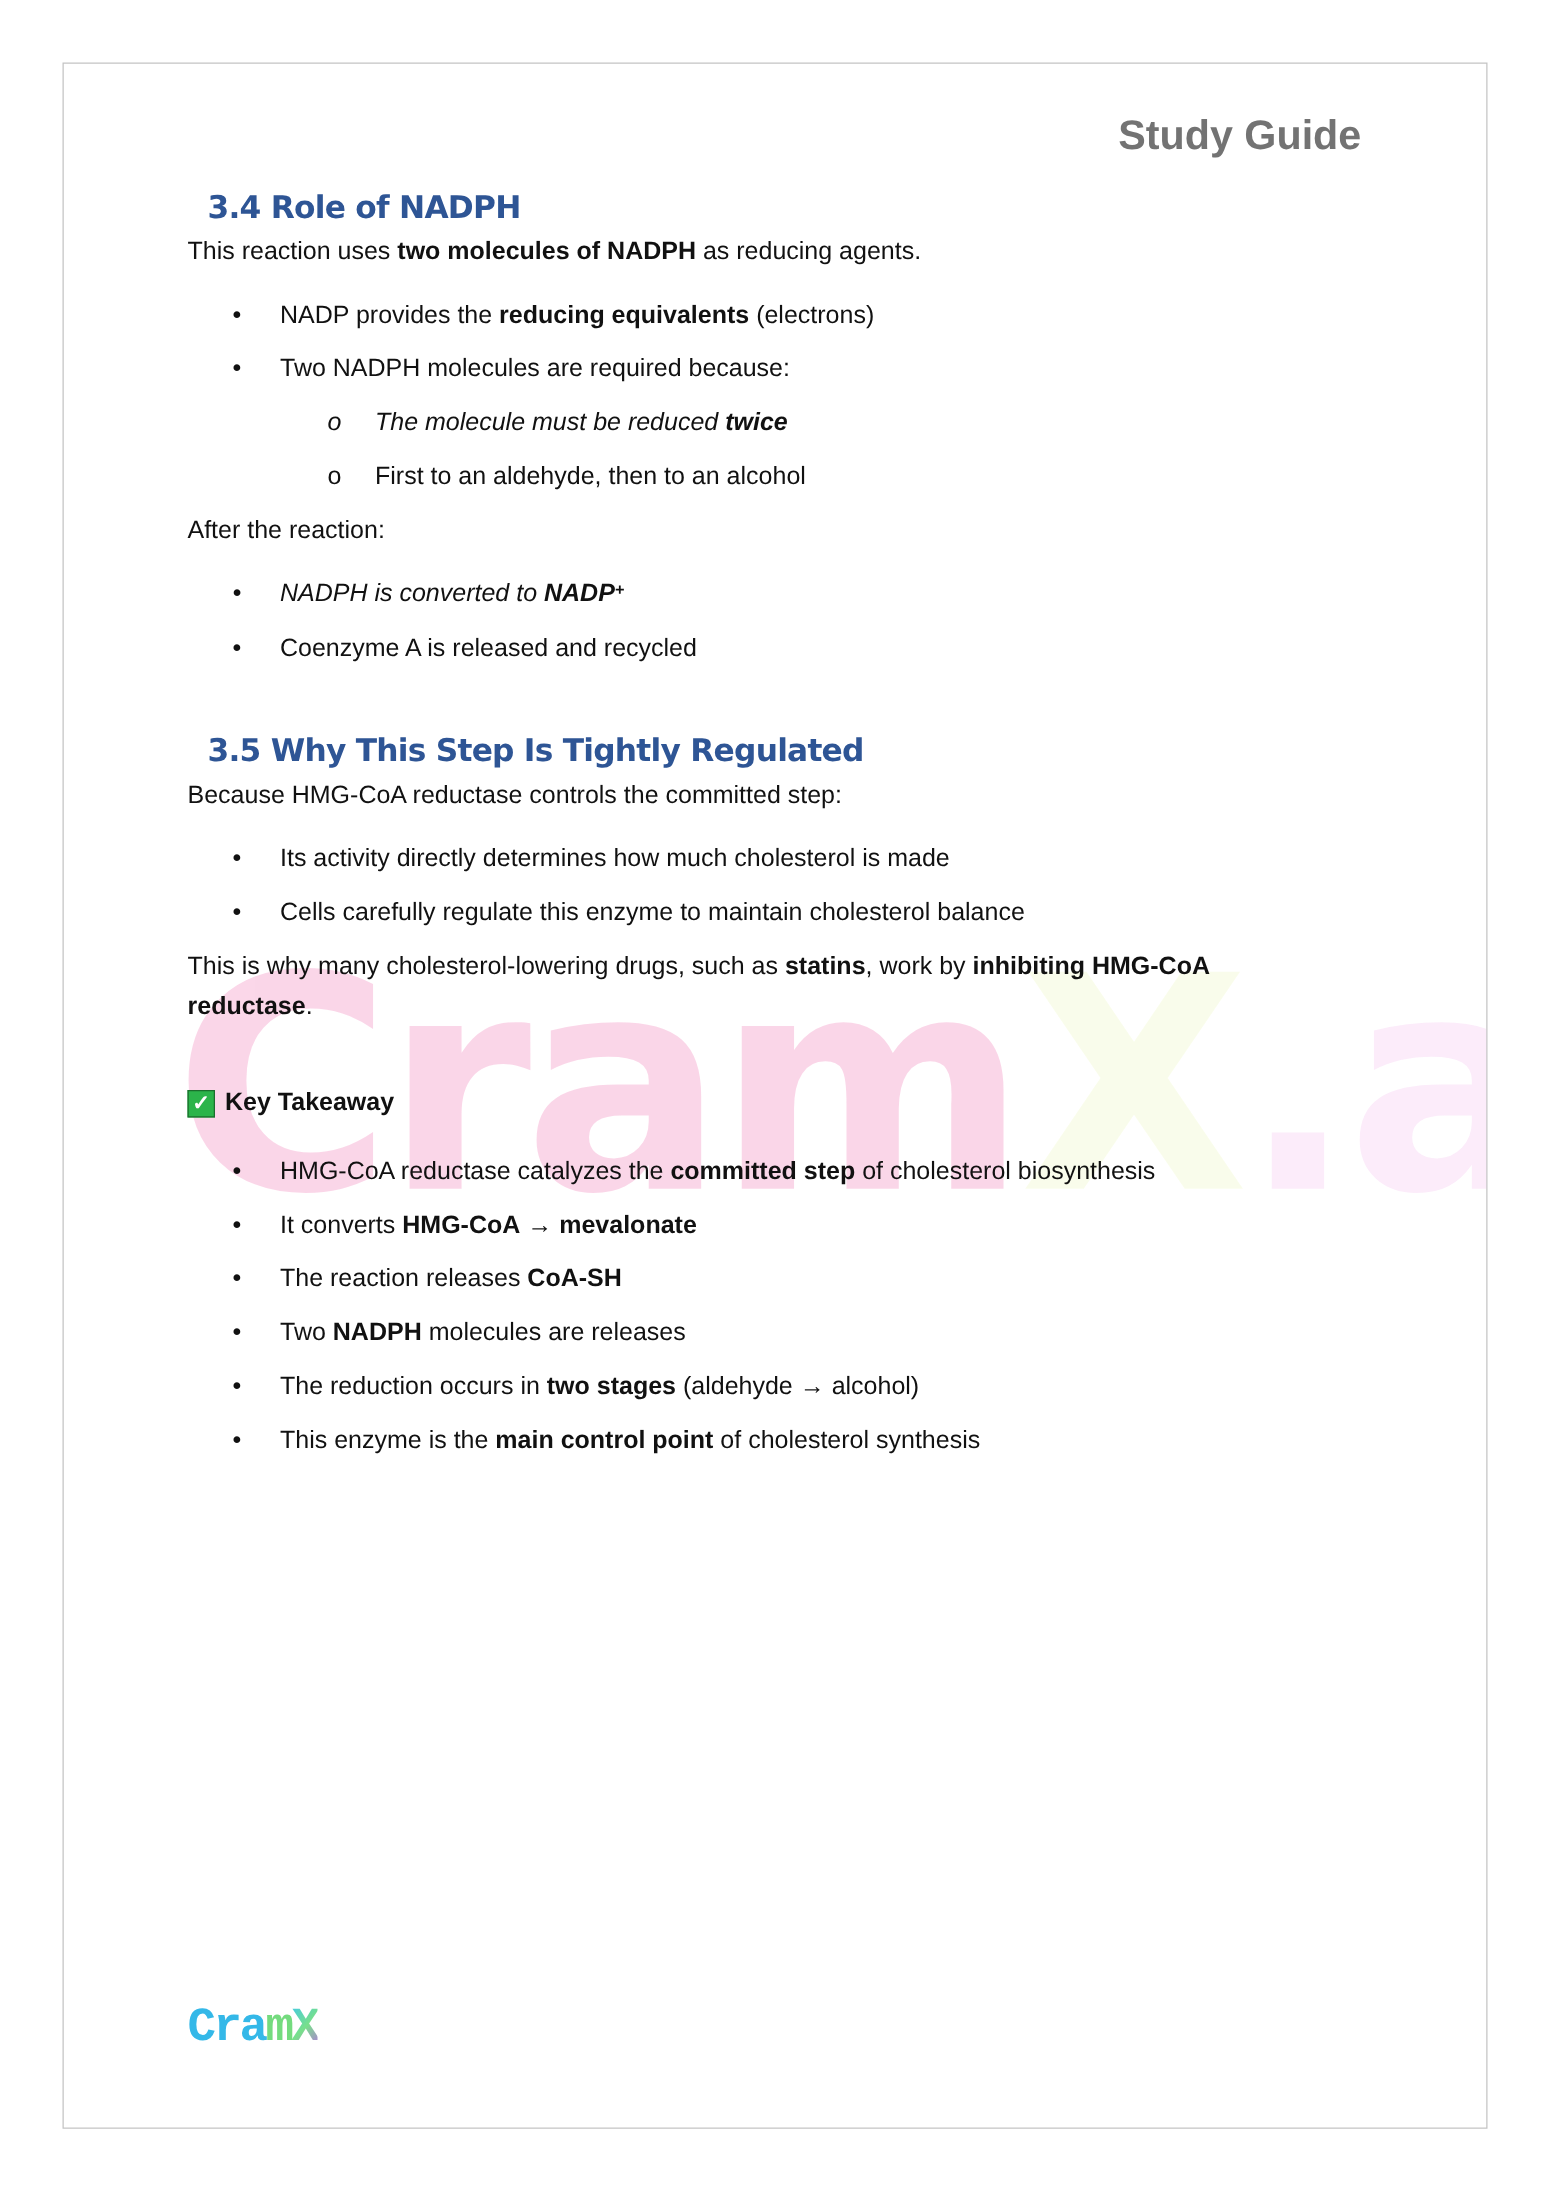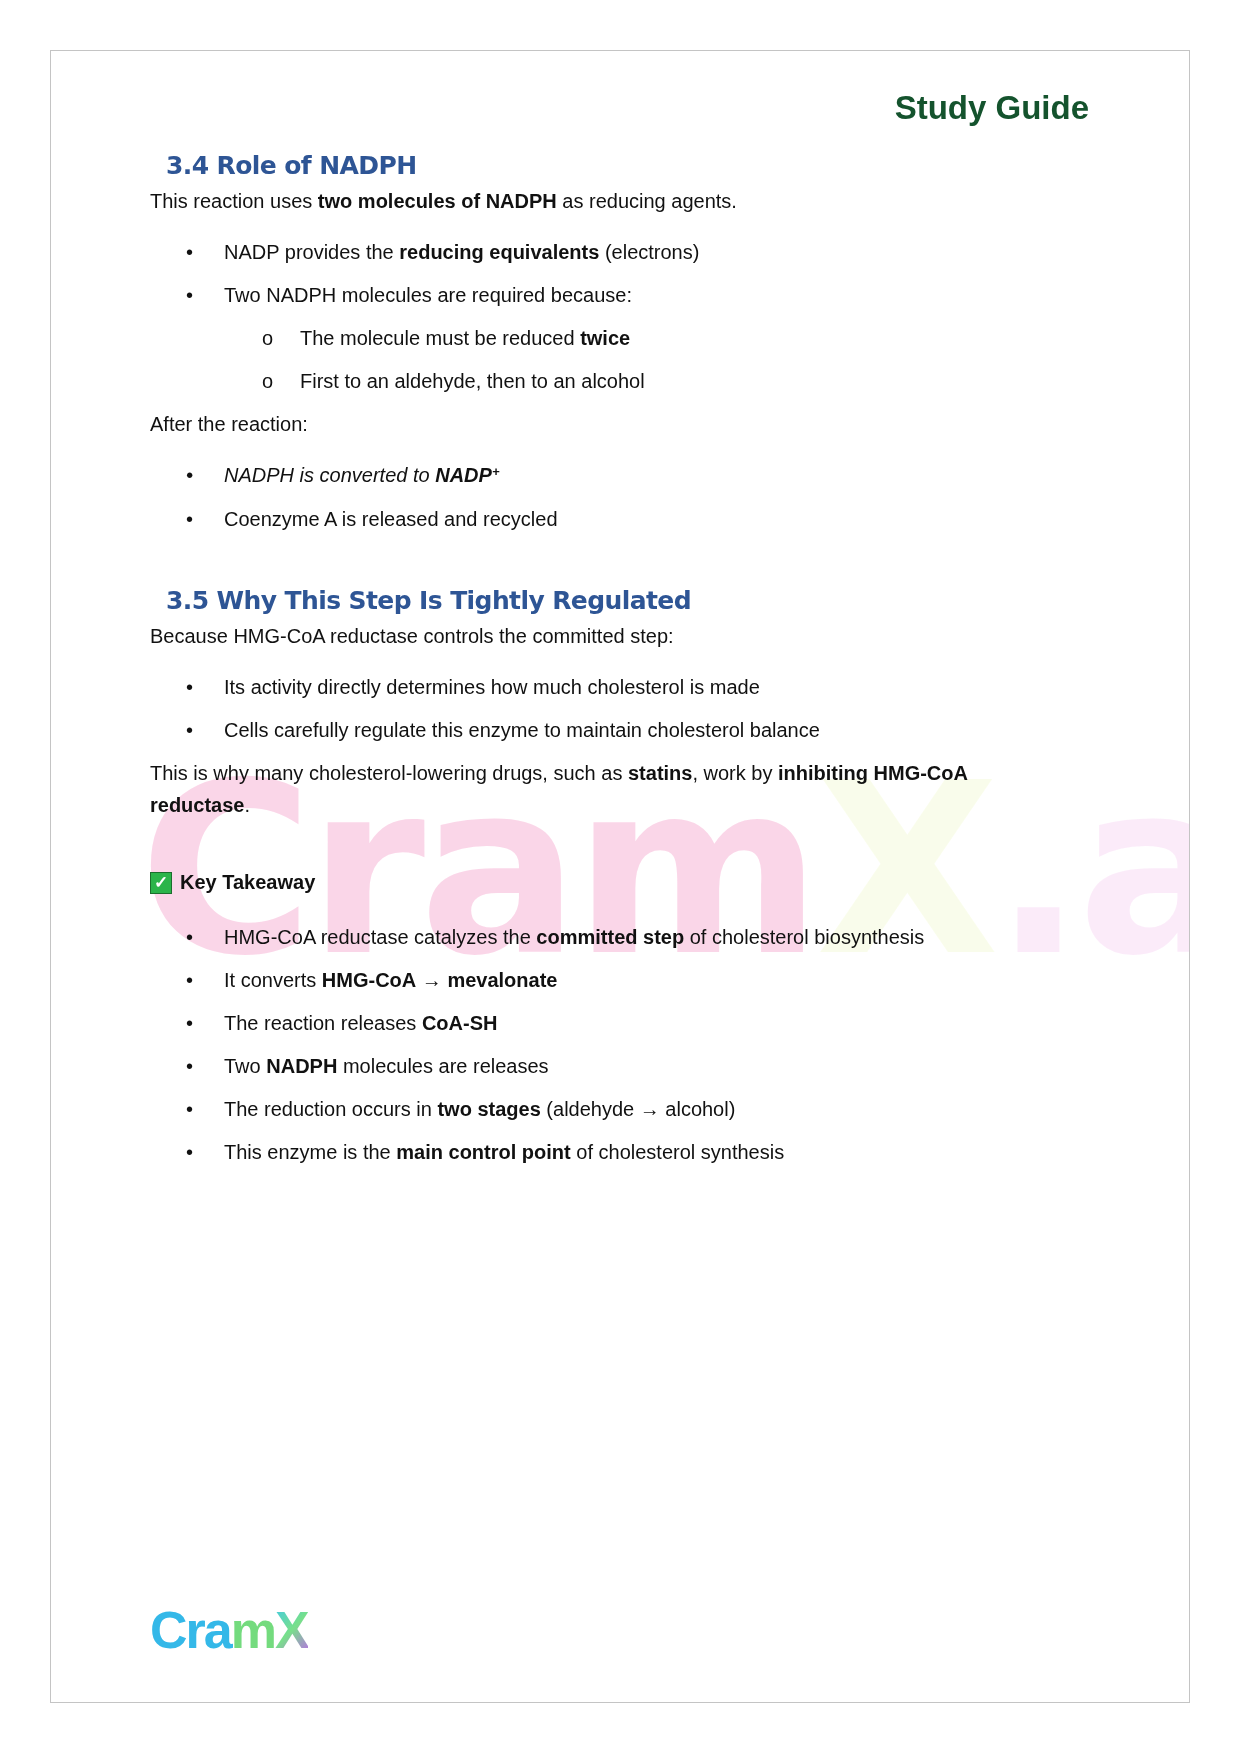--- a/index.html
+++ b/index.html
@@ -1,34 +1,34 @@
 <!DOCTYPE html>
 <html><head>
 <meta charset="utf-8">
 <style>
   html, body { margin:0; padding:0; background:#ffffff; }
   body { width:1241px; height:1754px; position:relative; font-family:"Liberation Sans", sans-serif; color:#111; }
   .page { position:absolute; left:50px; top:50px; width:1140px; height:1653px; border:1.5px solid #c4c4c4; box-sizing:border-box; background:#fff; overflow:hidden; }
-  .header-title { position:absolute; right:100px; top:38px; font-size:33px; font-weight:bold; color:#14532d; }
+  .header-title { position:absolute; right:100px; top:38px; font-size:33px; font-weight:bold; color:#737373; }
   .content { position:absolute; left:99px; top:0; width:960px; }
   h2 { position:absolute; left:0; margin:16px; font-family:"DejaVu Sans", sans-serif; font-weight:bold; font-size:25px; color:#2e5595; letter-spacing:-0.6px; white-space:nowrap; }
   .p { position:absolute; left:0; font-size:20px; white-space:nowrap; line-height:24px; }
   .li { position:absolute; left:36px; font-size:20px; white-space:nowrap; line-height:24px; }
   .li .bullet { display:inline-block; width:38px; margin-left:0; }
   .sub { position:absolute; left:112px; font-size:20px; white-space:nowrap; line-height:24px; }
   .sub .bullet { display:inline-block; width:38px; }
   b { font-weight:bold; }
   sup { font-size:13px; vertical-align:top; position:relative; top:-3px; }
   .kt { position:absolute; left:0; font-size:20px; font-weight:bold; white-space:nowrap; display:flex; align-items:center; gap:8px; }
   .check { width:22px; height:22px; background:#2bb44a; border:1.5px solid #1b6e2d; box-sizing:border-box; display:inline-flex; align-items:center; justify-content:center; color:#fff; font-size:17px; font-weight:bold; line-height:1; }
   .watermark { position:absolute; left:88px; top:700px; font-family:"DejaVu Sans", sans-serif; font-weight:bold; font-size:238px; letter-spacing:-6px; line-height:1; opacity:0.22; pointer-events:none; white-space:nowrap; }
   .watermark .c1 { color:#ec4899; }
   .watermark .c3 { color:#e8f5a9; }
   .watermark .c4 { color:#f0a8e8; }
-  .logo { position:absolute; left:99px; top:1553px; font-family:Liberation Sans, sans-serif; font-weight:bold; font-size:52px; letter-spacing:-2px; line-height:1; }
+  .logo { position:absolute; left:99px; top:1553px; font-family:Liberation Mono, monospace; font-weight:bold; font-size:38px; letter-spacing:-2px; line-height:1; }
   .logo .a { color:#34b8e8; }
   .logo .c { color:#74db7e; }
   .logo .x { color:#b070e8; background:linear-gradient(135deg,#3cc8f0 0%,#78e08a 50%,#c060f0 100%); -webkit-background-clip:text; background-clip:text; color:transparent; }
 </style>
 </head>
 <body>
 
 <div class="page">
 
   <div class="watermark"><span class="c1">Cram</span><span class="c3">X</span><span class="c4">.ai</span></div>
@@ -38,21 +38,21 @@
   <div class="content">
 
     <h2 style="top:84px;">3.4 Role of NADPH</h2>
 
     <div class="p" style="top:138px;"><span>This reaction uses </span><b>two molecules of NADPH</b><span> as reducing agents.</span></div>
 
     <div class="li" style="top:189px;"><span class="bullet">•</span><span>NADP provides the </span><b>reducing equivalents</b><span> (electrons)</span></div>
 
     <div class="li" style="top:232px;"><span class="bullet">•</span><span>Two NADPH molecules are required because:</span></div>
 
-    <div class="sub" style="top:275px;"><span class="bullet">o</span><span>The molecule must be reduced </span><b>twice</b></div>
+    <div class="sub" style="top:275px;font-style:italic;"><span class="bullet">o</span><span>The molecule must be reduced </span><b>twice</b></div>
 
     <div class="sub" style="top:318px;"><span class="bullet">o</span><span>First to an aldehyde, then to an alcohol</span></div>
 
     <div class="p" style="top:361px;">After the reaction:</div>
 
     <div class="li" style="top:412px;font-style:italic;"><span class="bullet">•</span><span>NADPH is converted to </span><b><span>NADP</span><sup>+</sup></b></div>
 
     <div class="li" style="top:456px;"><span class="bullet">•</span><span>Coenzyme A is released and recycled</span></div>
 
     <h2 style="top:519px;">3.5 Why This Step Is Tightly Regulated</h2>

